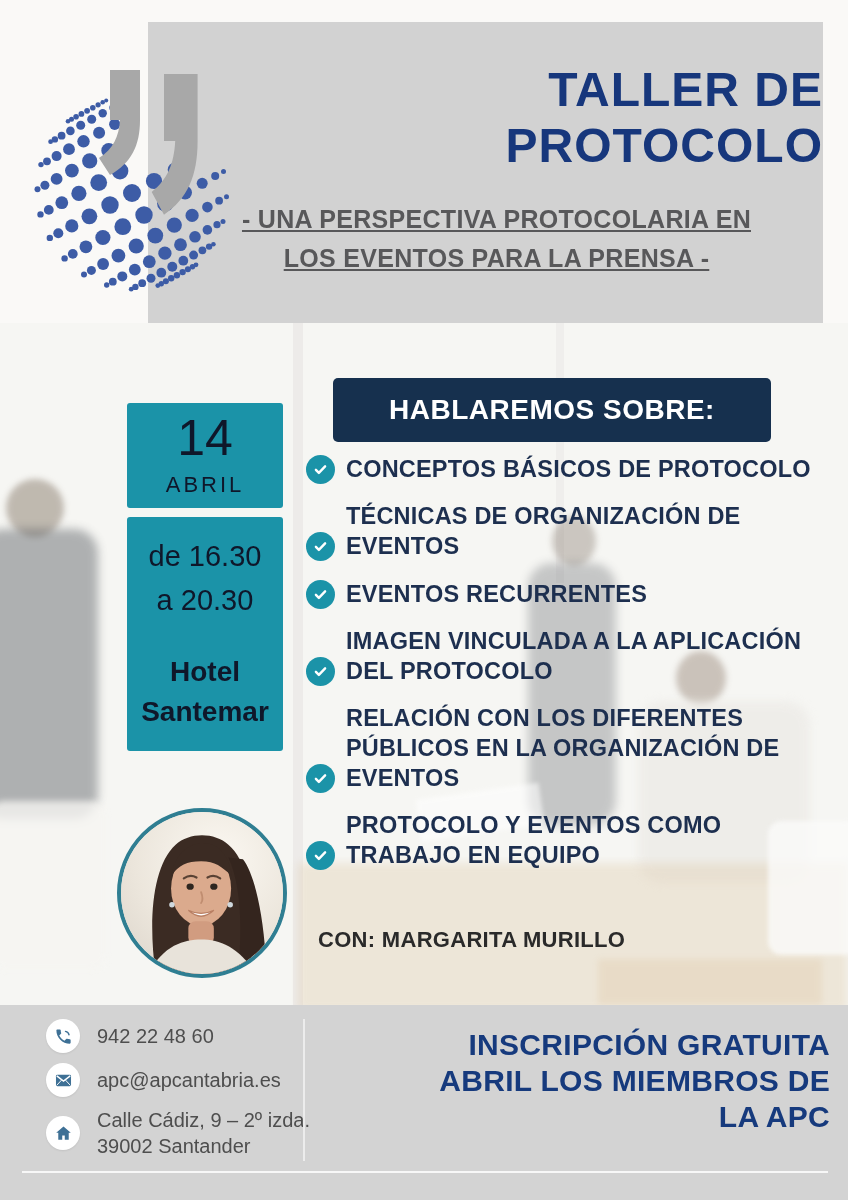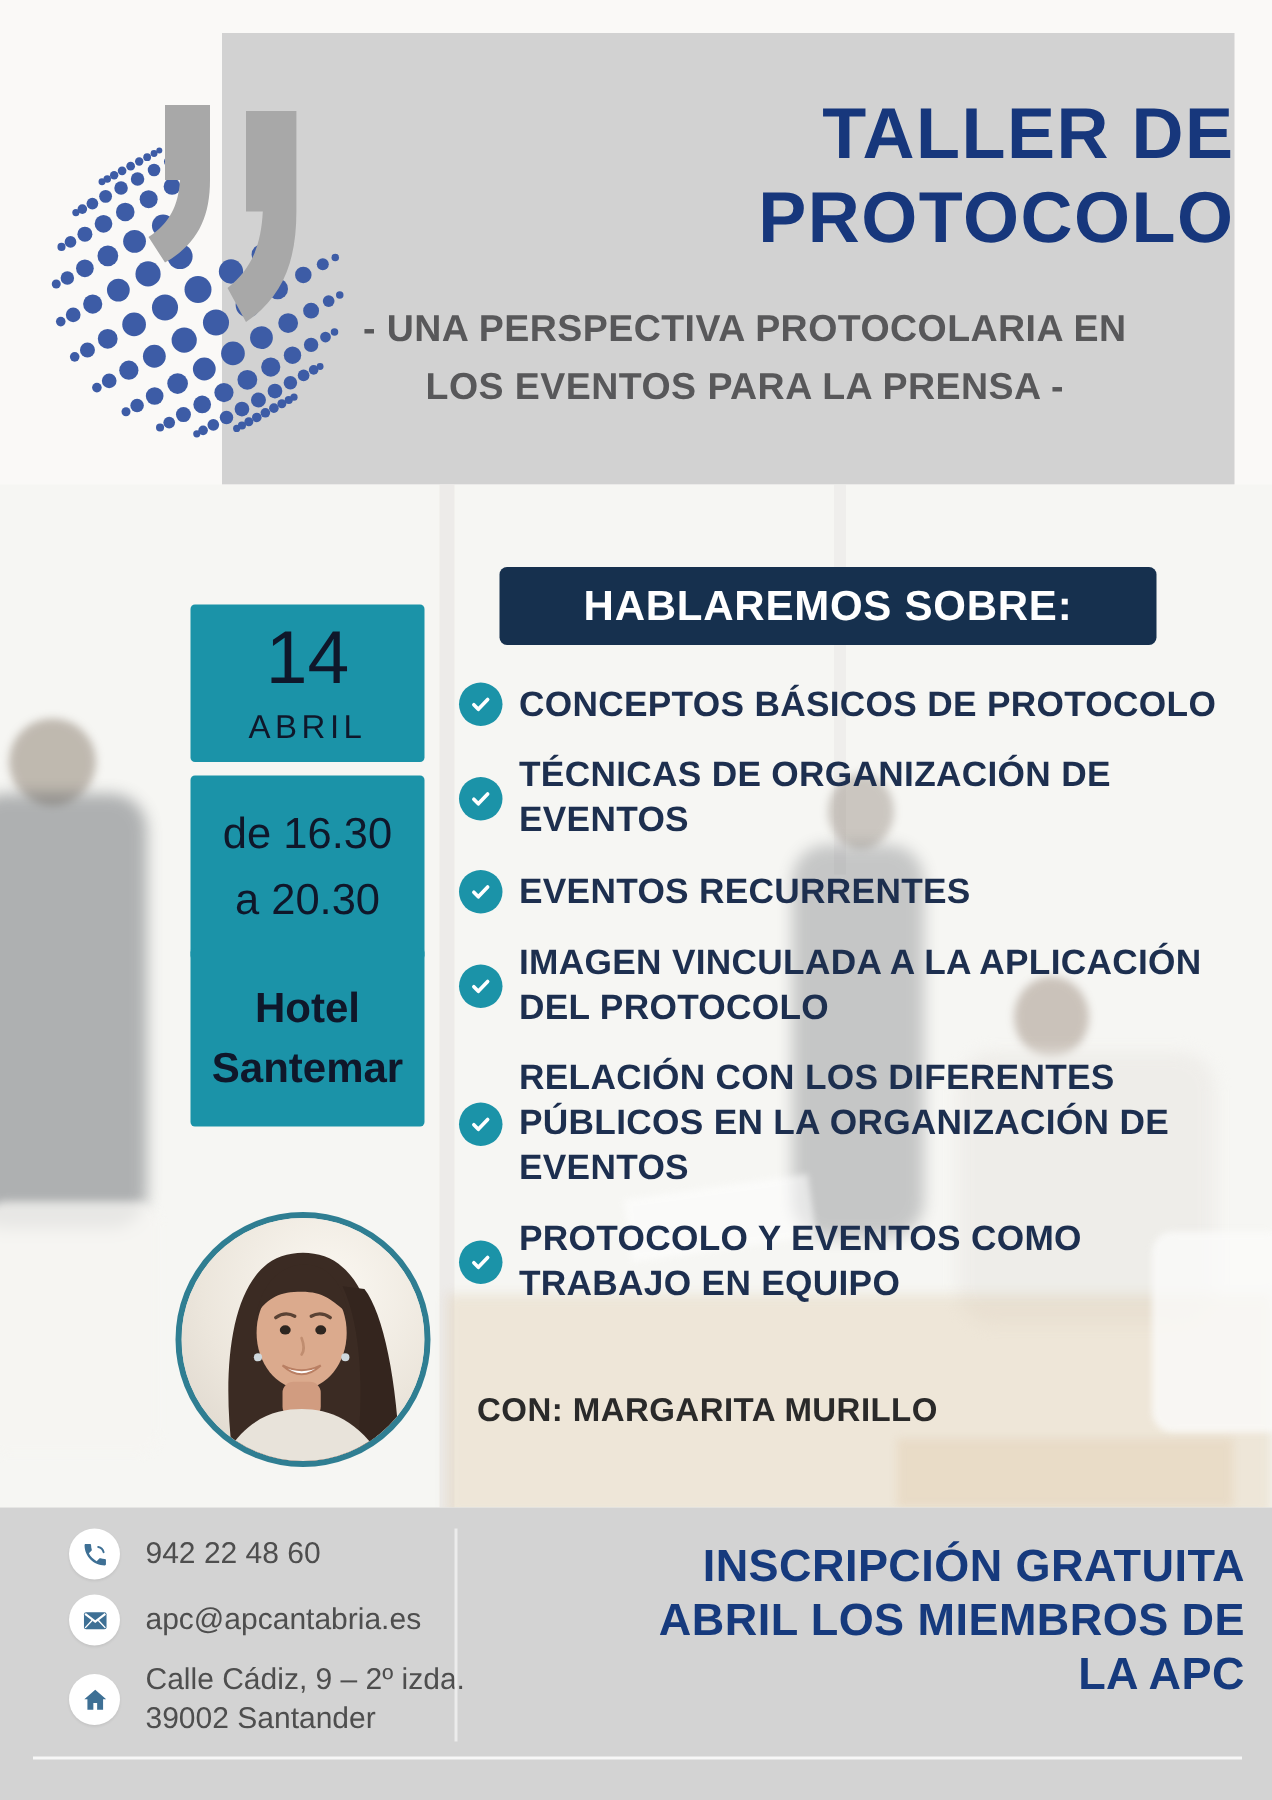--- a/index.html
+++ b/index.html
@@ -15,21 +15,21 @@
     background:#d2d2d2;
   }
   .hero-title {
     margin-top:40px; text-align:right;
     font-size:48px; font-weight:800; color:#17377c;
     line-height:1.17; letter-spacing:1px;
   }
   .hero-subtitle {
     margin-top:26px; padding-left:22px; text-align:center;
     font-size:25px; font-weight:700; color:#58585a;
-    line-height:1.55; letter-spacing:.3px;
+    line-height:1.55; letter-spacing:.3px;text-decoration:underline;
   }
   .logo {
     position:absolute; left:18px; top:62px; width:235px; height:240px;
   }
   .logo svg { width:100%; height:100%; display:block; }
   
   .main {
     position:absolute; left:0; top:323px; width:848px; height:682px;
     background:rgba(245,244,241,.65);
   }
@@ -57,29 +57,29 @@
   }
   .box-date  { top:80px;  height:105px; }
   .box-time  { top:194px; height:123px; }
   .box-venue { top:309px; height:119px; }
   .date-day   { font-size:50px; font-weight:400; line-height:1; margin-bottom:9px; }
   .date-month { font-size:22px; font-weight:400; letter-spacing:3px; }
   .time-line  { font-size:29px; font-weight:400; line-height:1.5; }
   .venue-line { font-size:28px; font-weight:700; line-height:1.4; }
   
   .topics-header {
-    position:absolute; left:333px; top:55px; width:438px; height:52px;
+    position:absolute; left:333px; top:55px; width:438px; height:64px;
     background:#16304e; border-radius:5px; color:#ffffff;
     display:flex; align-items:center; justify-content:center;
     font-size:28px; font-weight:700; letter-spacing:.5px;
   }
   .topics-list {
     position:absolute; left:306px; top:130px; width:518px; list-style:none;
   }
-  .topics-list li { display:flex; align-items:center; margin-bottom:17px; }
+  .topics-list li { display:flex; align-items:flex-end; margin-bottom:17px; }
   .check {
     flex:0 0 29px; width:29px; height:29px; border-radius:50%;
     background:#1b93a8; margin-right:11px; margin-top:2px;
     display:flex; align-items:center; justify-content:center;
   }
   .check svg { width:17px; height:17px; display:block; }
   .topic-text {
     font-size:23.5px; font-weight:700; color:#1d2f4f;
     line-height:30px; letter-spacing:.2px;
   }

